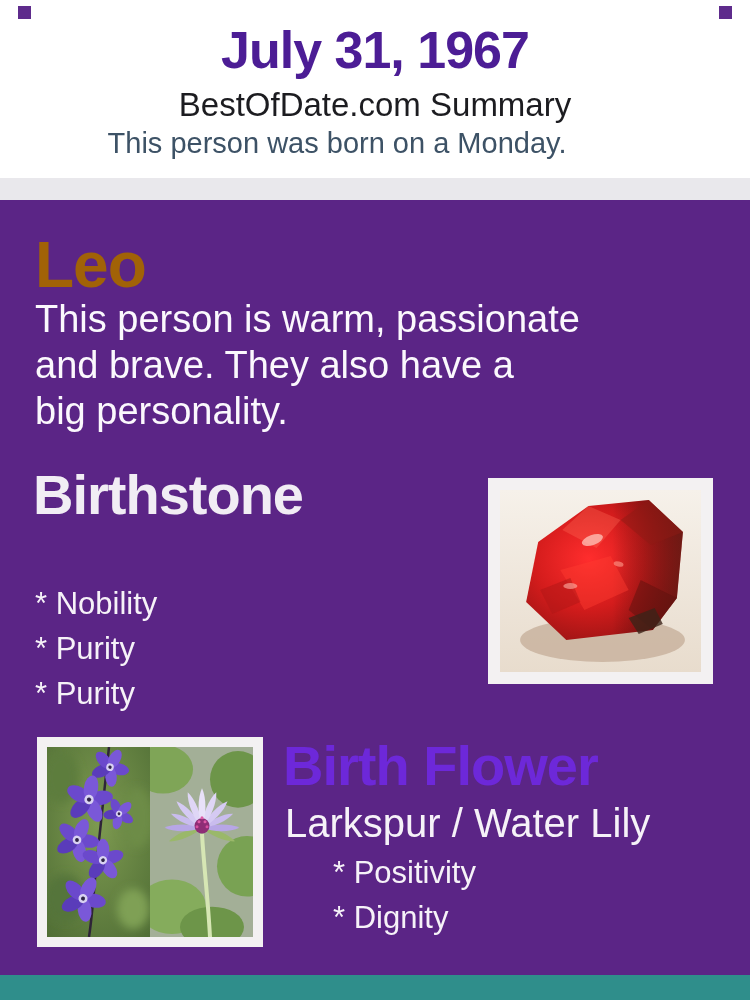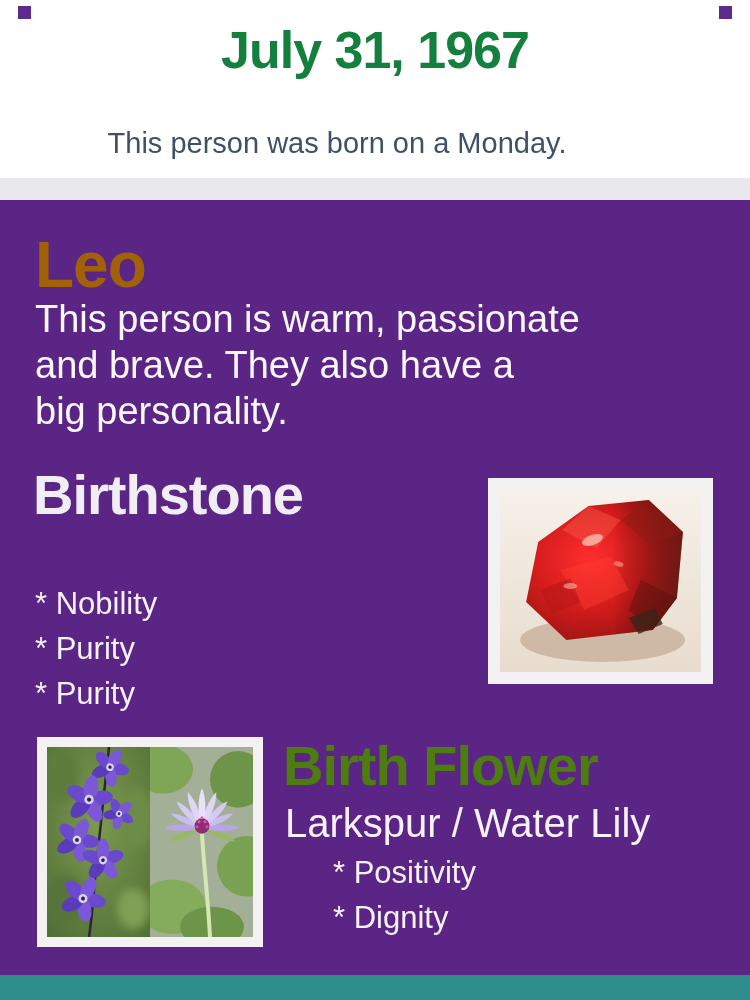--- a/index.html
+++ b/index.html
@@ -6,21 +6,21 @@
   html,body { background:#ffffff; }
   .page {
     position:relative; width:750px; height:1000px; overflow:hidden;
     font-family:"Liberation Sans","DejaVu Sans",sans-serif; background:#ffffff;
   }
   
   .corner-sq { position:absolute; width:13px; height:13px; background:#5e2b8c; top:6px; }
   .corner-sq.left { left:18px; } .corner-sq.right { left:719px; }
   .hdr-date {
     position:absolute; top:20px; left:0; width:750px; text-align:center;
-    font-size:52px; font-weight:700; color:#15803d; letter-spacing:-1px;
+    font-size:52px; font-weight:700; color:#4c1d95; letter-spacing:-1px;
   }
   .hdr-summary {
     position:absolute; top:86px; left:0; width:750px; text-align:center;
     font-size:33px; color:#1c1c20;
   }
   .hdr-born {
     position:absolute; top:127px; left:0; width:674px; text-align:center;
     font-size:29px; color:#3d5266;
   }
   .gray-strip { position:absolute; top:178px; left:0; width:750px; height:22px; background:#e9e8ec; }
@@ -38,35 +38,36 @@
   }
   .bs-name { position:absolute; top:533px; left:35px; font-size:42px; color:#f6f2f8; }
   .trait { position:absolute; left:35px; font-size:31px; color:#f6f2f8; }
   .bs-t1 { top:586px; } .bs-t2 { top:631px; } .bs-t3 { top:676px; }
   .photo-frame { position:absolute; background:#f3f1f2; }
   .ruby-frame { left:488px; top:478px; width:225px; height:206px; padding:12px; }
   .ruby-frame svg { width:100%; height:100%; display:block; }
   .flower-frame { left:37px; top:737px; width:226px; height:210px; padding:10px; display:flex; }
   .flower-frame svg { width:50%; height:100%; display:block; }
   .bf-heading {
-    position:absolute; top:733px; left:283px; font-size:56px; font-weight:700; color:#4d7c0f; letter-spacing:-1px;
+    position:absolute; top:733px; left:283px; font-size:56px; font-weight:700; color:#6d28d9; letter-spacing:-1px;
   }
   .bf-name { position:absolute; top:801px; left:285px; font-size:40px; color:#f6f2f8; }
   .bf-trait { position:absolute; left:285px; font-size:31px; color:#f6f2f8;margin-left:48px; }
   .bf-t1 { top:855px; } .bf-t2 { top:900px; }
   .footer-bar { position:absolute; top:975px; left:0; width:750px; height:25px; background:#2f8e8b; }
 </style>
 </head>
 <body>
 
 <div class="page">
 
   <div class="corner-sq left"></div>
   <div class="corner-sq right"></div>
   <div class="hdr-date">July 31, 1967</div>
+  <div class="hdr-summary">BestOfDate.com Summary</div>
   <div class="hdr-born">This person was born on a Monday.</div>
   <div class="gray-strip"></div>
 
   <div class="body-purple"></div>
 
   <div class="zodiac-title">Leo</div>
   <div class="zodiac-desc">
     <div>This person is warm, passionate</div>
     <div>and brave. They also have a</div>
     <div>big personality.</div>

